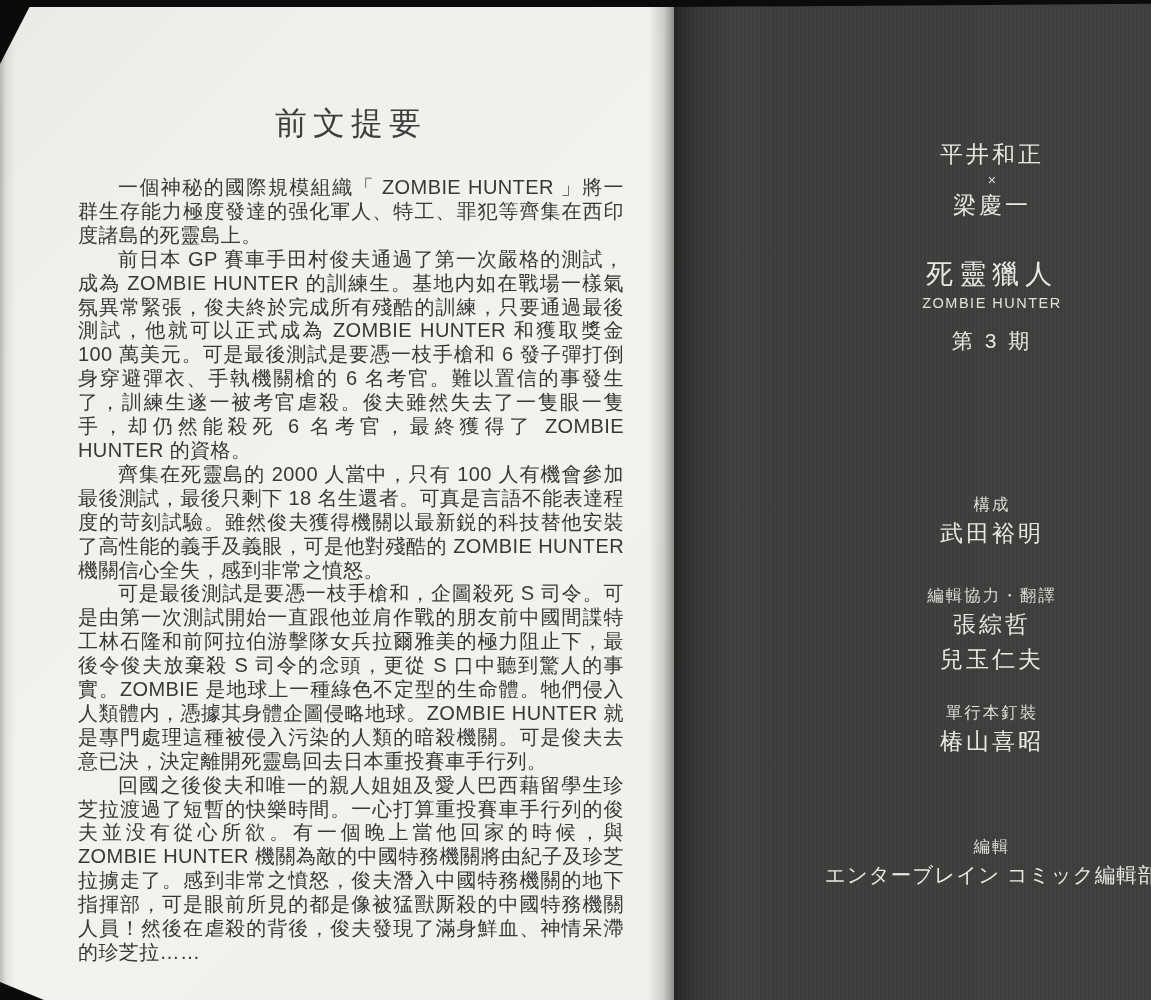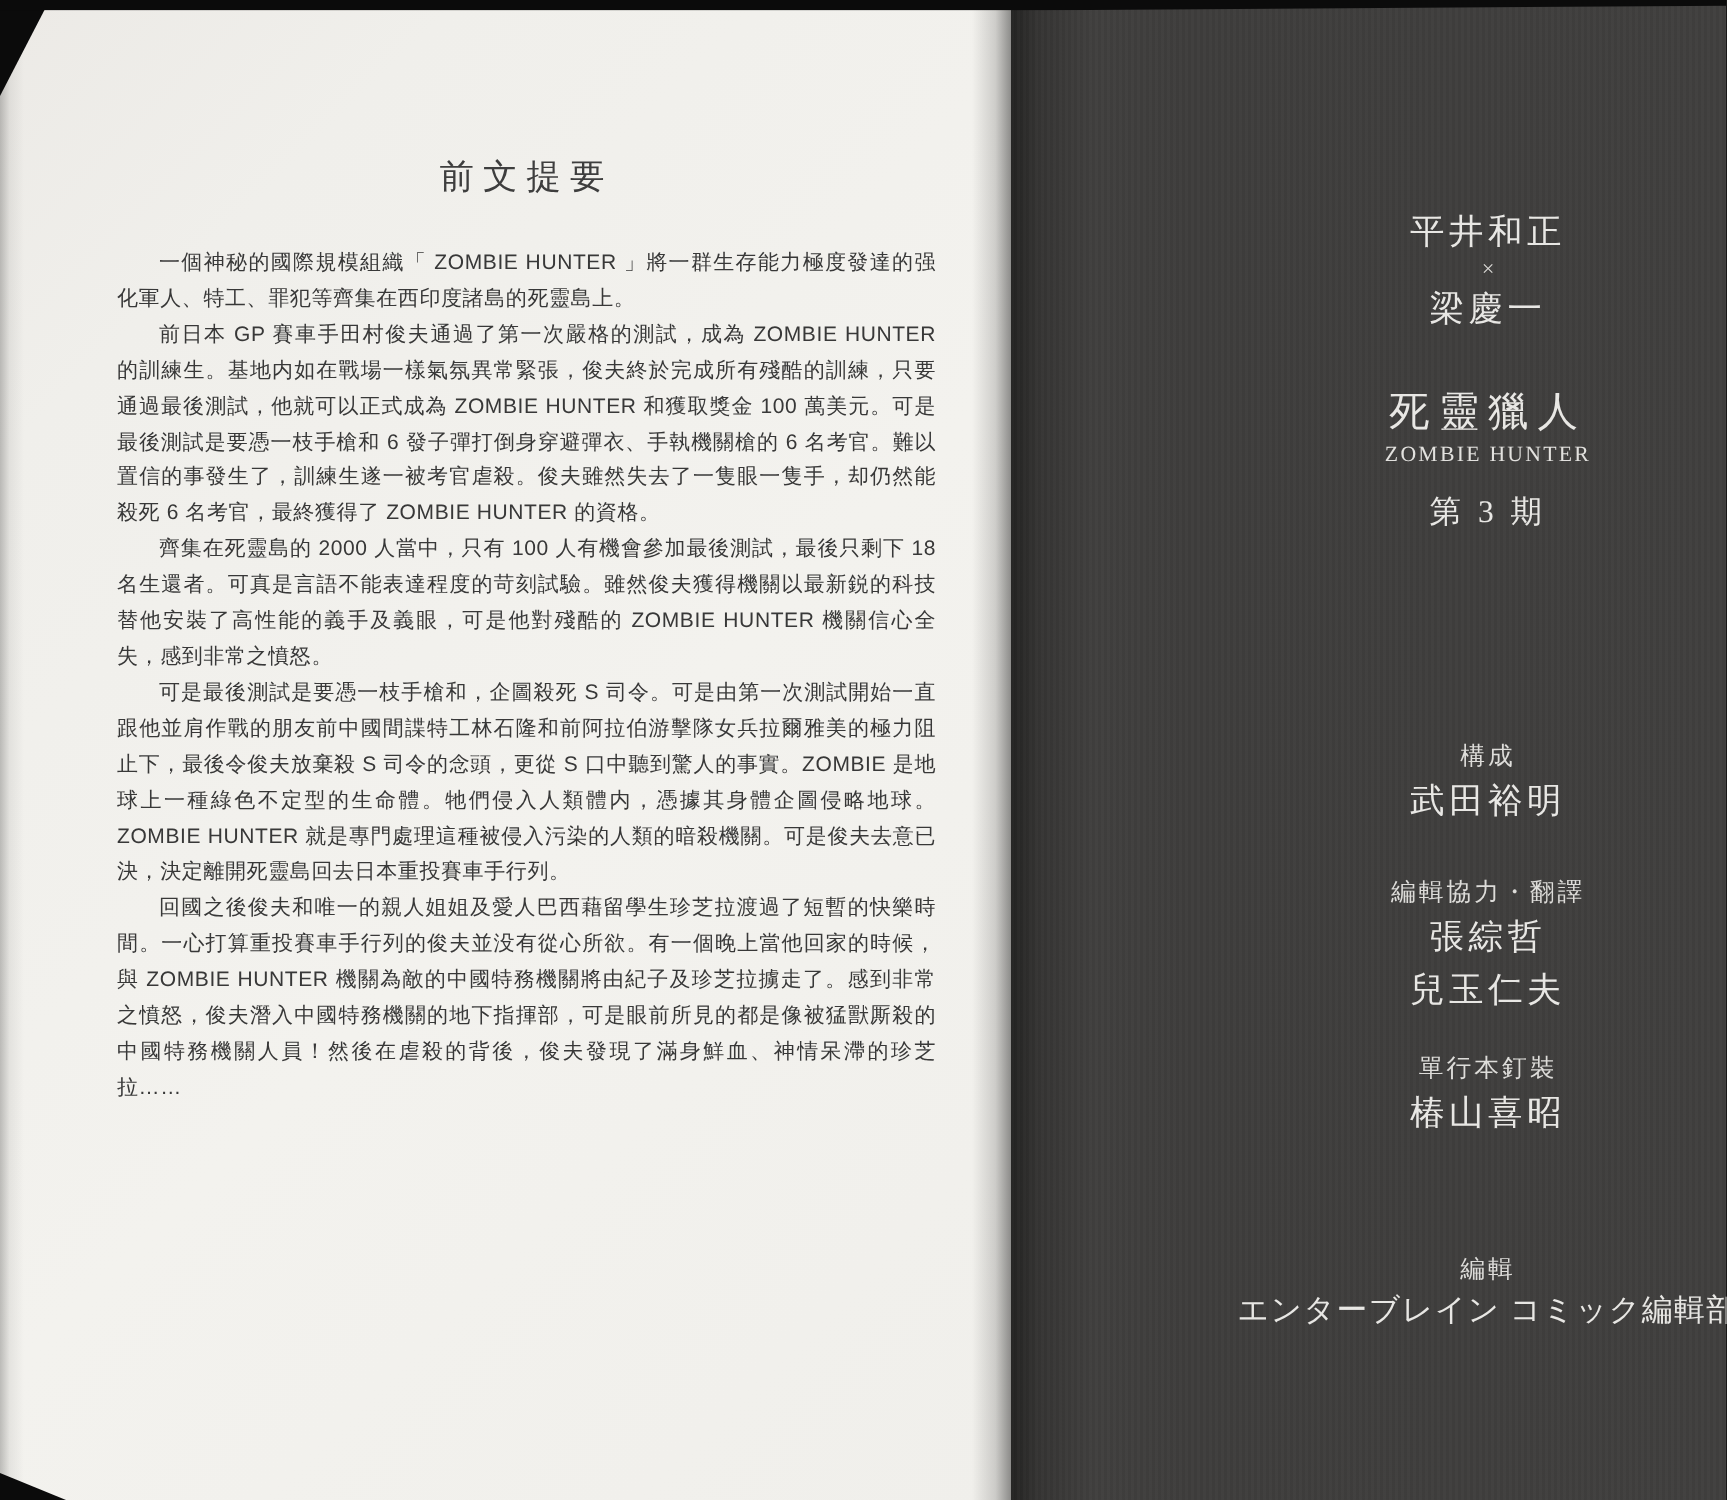--- a/index.html
+++ b/index.html
@@ -33,36 +33,35 @@
     clip-path:polygon(0 10%,0 100%,100% 100%);
   }
   .gutter-shade-left{
     position:absolute;right:0;top:0;width:26px;height:100%;
     background:linear-gradient(to right,rgba(40,40,40,0),rgba(40,40,40,.18) 60%,rgba(40,40,40,.5));
   }
   .left-content{
     position:absolute;left:78px;top:96px;width:546px;color:var(--c-text-dark);
   }
   .synopsis-heading{
-    font-size:23px;font-weight:500;letter-spacing:6px;text-align:center;
+    font-size:32px;font-weight:500;letter-spacing:6px;text-align:center;
     color:#3e3e3e;margin-bottom:30px;
   }
   .synopsis-body p{
-    font-size:14px;line-height:23.9px;letter-spacing:.4px;
+    font-size:20px;line-height:23.9px;letter-spacing:.4px;
     text-align:justify;text-indent:2em;color:#383838;
   }
 
   
   .page-right{
     position:absolute;left:674px;top:0;width:477px;height:1000px;
     background:
       repeating-linear-gradient(90deg,rgba(255,255,255,.016) 0 2px,rgba(0,0,0,.02) 2px 4px),
       linear-gradient(to right,#232322 0px,#353433 18px,#403f3e 55px,var(--c-right-bg) 120px,#403f3e 100%);
     color:var(--c-text-light);
-    font-family:Liberation Serif, serif;
   }
   .rp-block{position:absolute;left:148px;width:340px;text-align:center;white-space:nowrap;}
   .author-block{top:140px;}
   .author-name{font-size:23px;letter-spacing:3px;line-height:29px;font-weight:500;}
   .author-sep{font-size:15px;line-height:22px;color:#d9d8d5;}
   .title-block{top:256px;}
   .title-main{font-size:27px;letter-spacing:6px;font-weight:500;}
   .title-sub{font-size:14.5px;letter-spacing:1.5px;margin-top:3px;color:#e2e1de;}
   .volume-block{top:327px;font-size:21px;letter-spacing:3px;}
   .credit-role{font-size:16.5px;letter-spacing:2px;line-height:20px;color:#dddcd9;}

